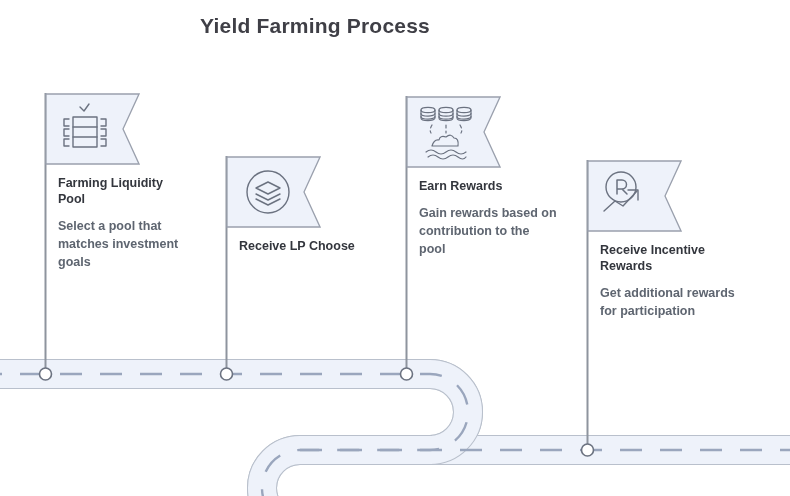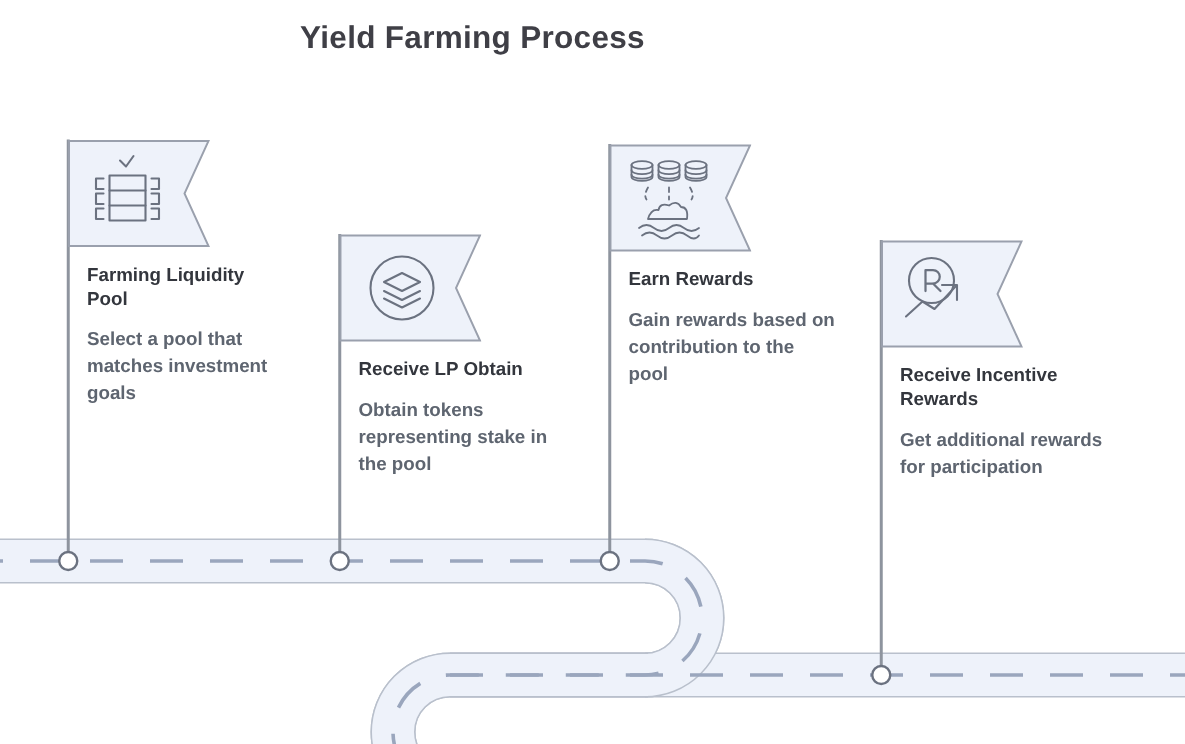--- a/index.html
+++ b/index.html
@@ -108,22 +108,21 @@
     <svg width="95" height="72" viewBox="0 0 95 72">
       <path d="M1 1 H94 L78 36 L94 71 H1 Z" fill="#eef2fa" stroke="#9aa0ad" stroke-width="1.3"></path>
       <g stroke="#6b7280" fill="none" stroke-width="1.4" stroke-linecap="round" stroke-linejoin="round">
         <circle cx="42" cy="36" r="21"></circle>
         <polygon points="42,26 54,32 42,38 30,32"></polygon>
         <polyline points="30,38 42,44 54,38"></polyline>
         <polyline points="30,43 42,49 54,43"></polyline>
       </g>
     </svg>
     <div class="txt" style="left:13px;top:82px;">
-      <div class="step-title">Receive LP Obtain</div>
-      <div class="step-desc">Obtain tokens representing stake in the pool</div>
+      <div class="step-title">Receive LP Choose</div>
     </div>
   </div>
 
   <div class="step" style="left:406px;top:96px;">
     <svg width="95" height="72" viewBox="0 0 95 72">
       <path d="M1 1 H94 L78 36 L94 71 H1 Z" fill="#eef2fa" stroke="#9aa0ad" stroke-width="1.3"></path>
       <g stroke="#6b7280" fill="none" stroke-width="1.2" stroke-linecap="round" stroke-linejoin="round">
         <g>
           <ellipse cx="22" cy="14" rx="7" ry="2.6"></ellipse>
           <path d="M15 14 v8 a7 2.6 0 0 0 14 0 v-8"></path>

